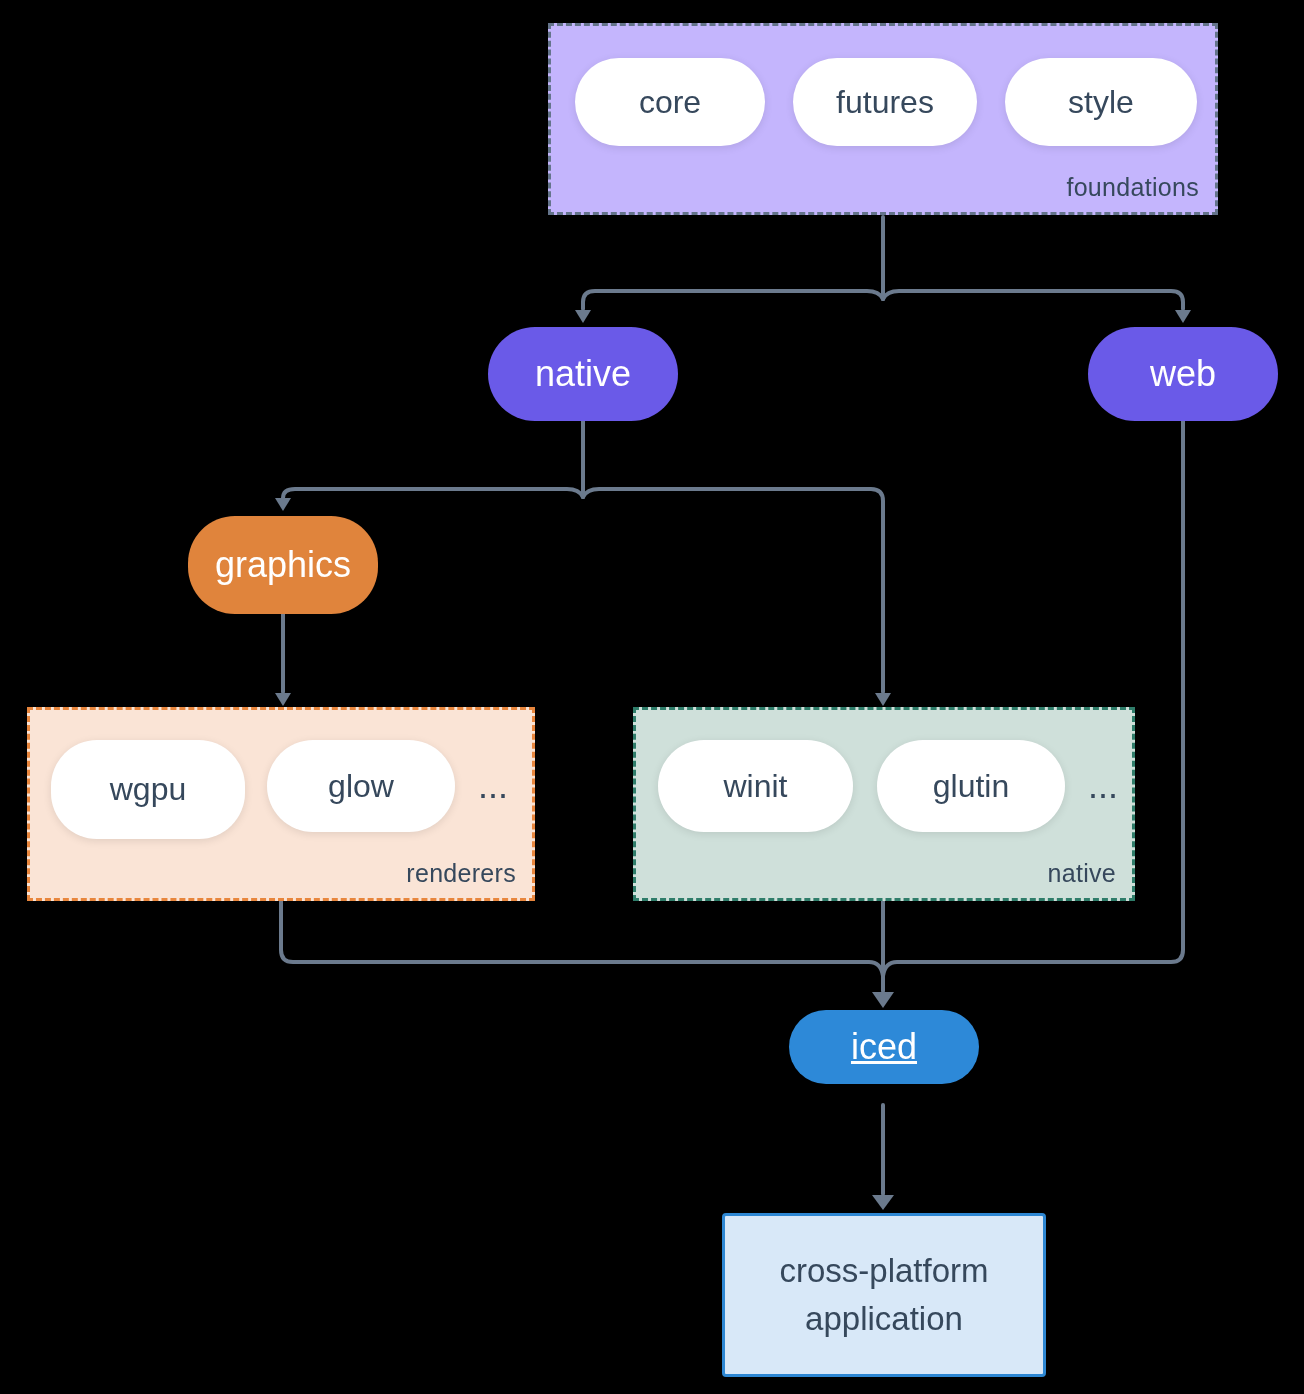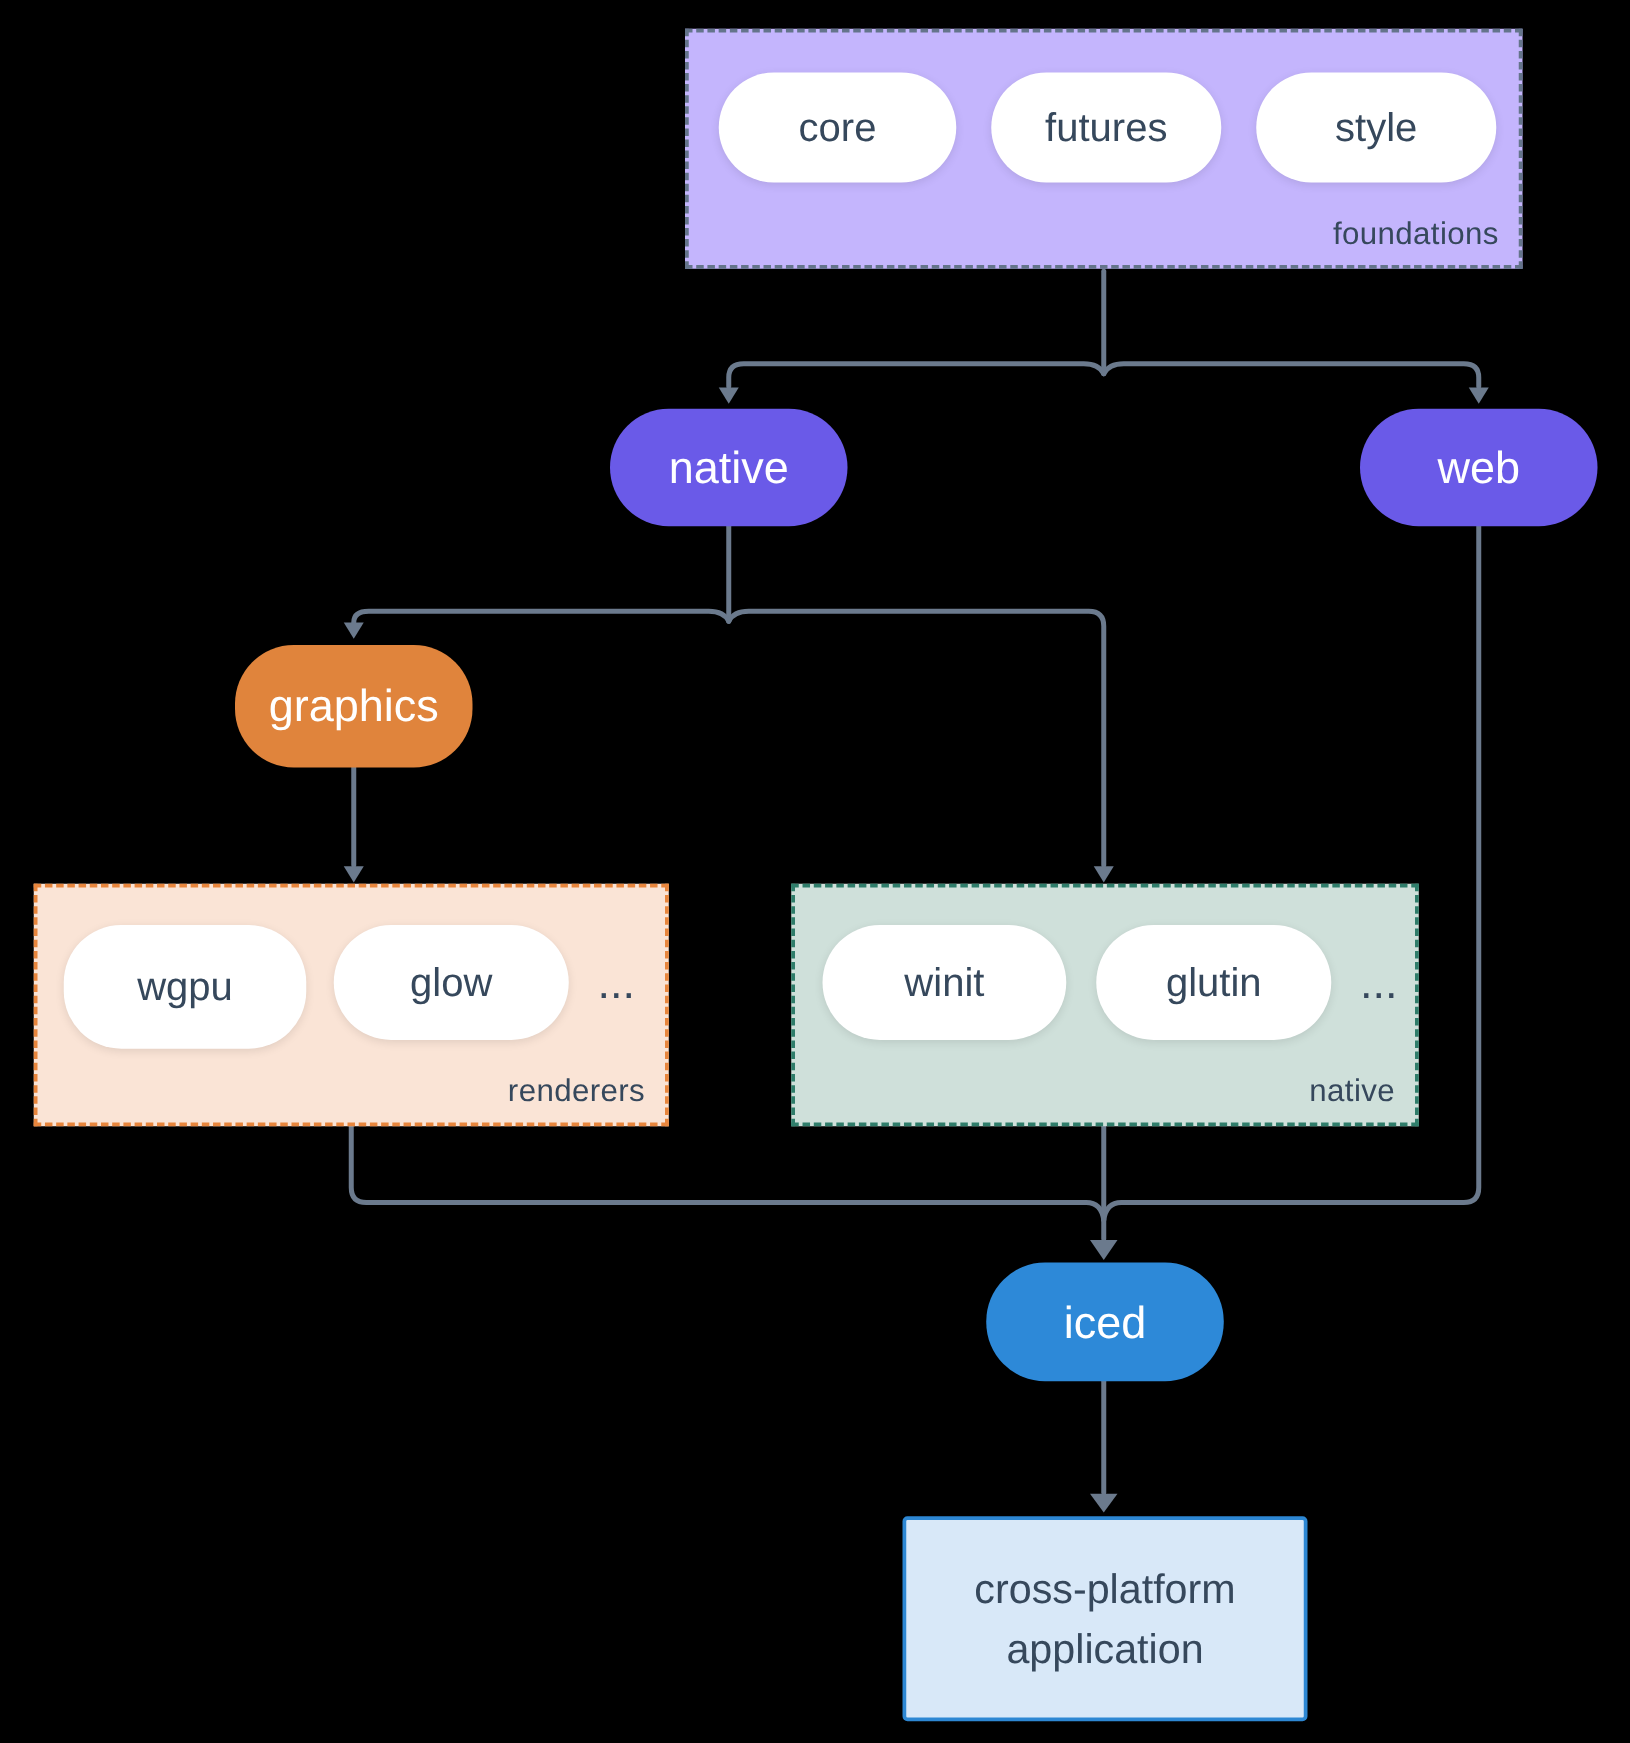--- a/index.html
+++ b/index.html
@@ -118,21 +118,21 @@
     <div class="pill" style="left:22px;top:30px;width:195px;height:92px;text-align:center;">
       <span>winit</span>
     </div>
     <div class="pill" style="left:241px;top:30px;width:188px;height:92px;">
       <span>glutin</span>
     </div>
     <div class="more" style="left:437px;top:30px;width:60px;height:92px;">...</div>
     <div class="group-label">native</div>
   </div>
 
-  <div class="pill-solid pill-blue" style="left:789px;top:1010px;width:190px;height:95px;">
+  <div class="pill-solid pill-blue" style="left:789px;top:1010px;width:190px;height:74px;text-decoration:underline;">
     <span>iced</span>
   </div>
 
   <div class="app-box">
     <span>cross-platform application</span>
   </div>
 
 </div>
 
 </body></html>

